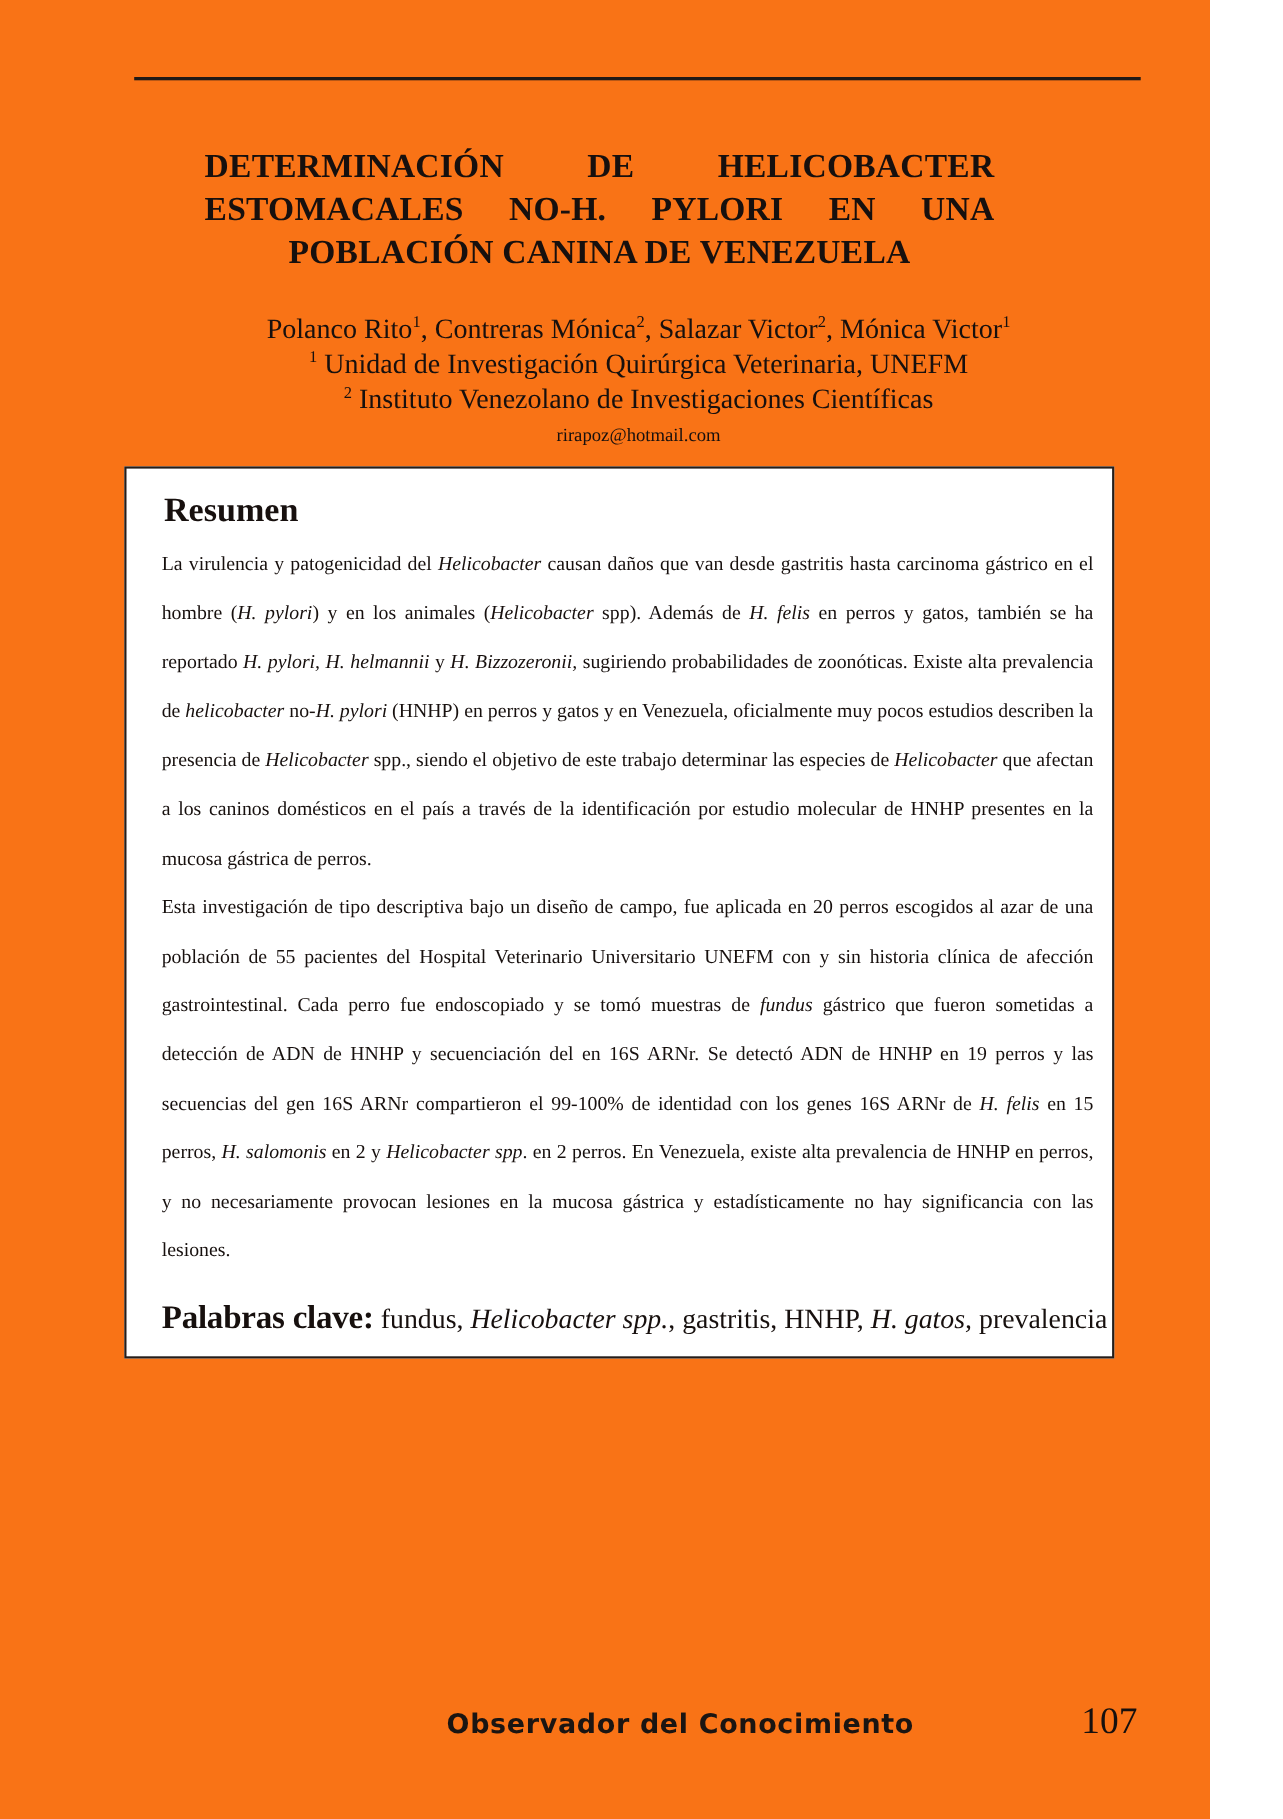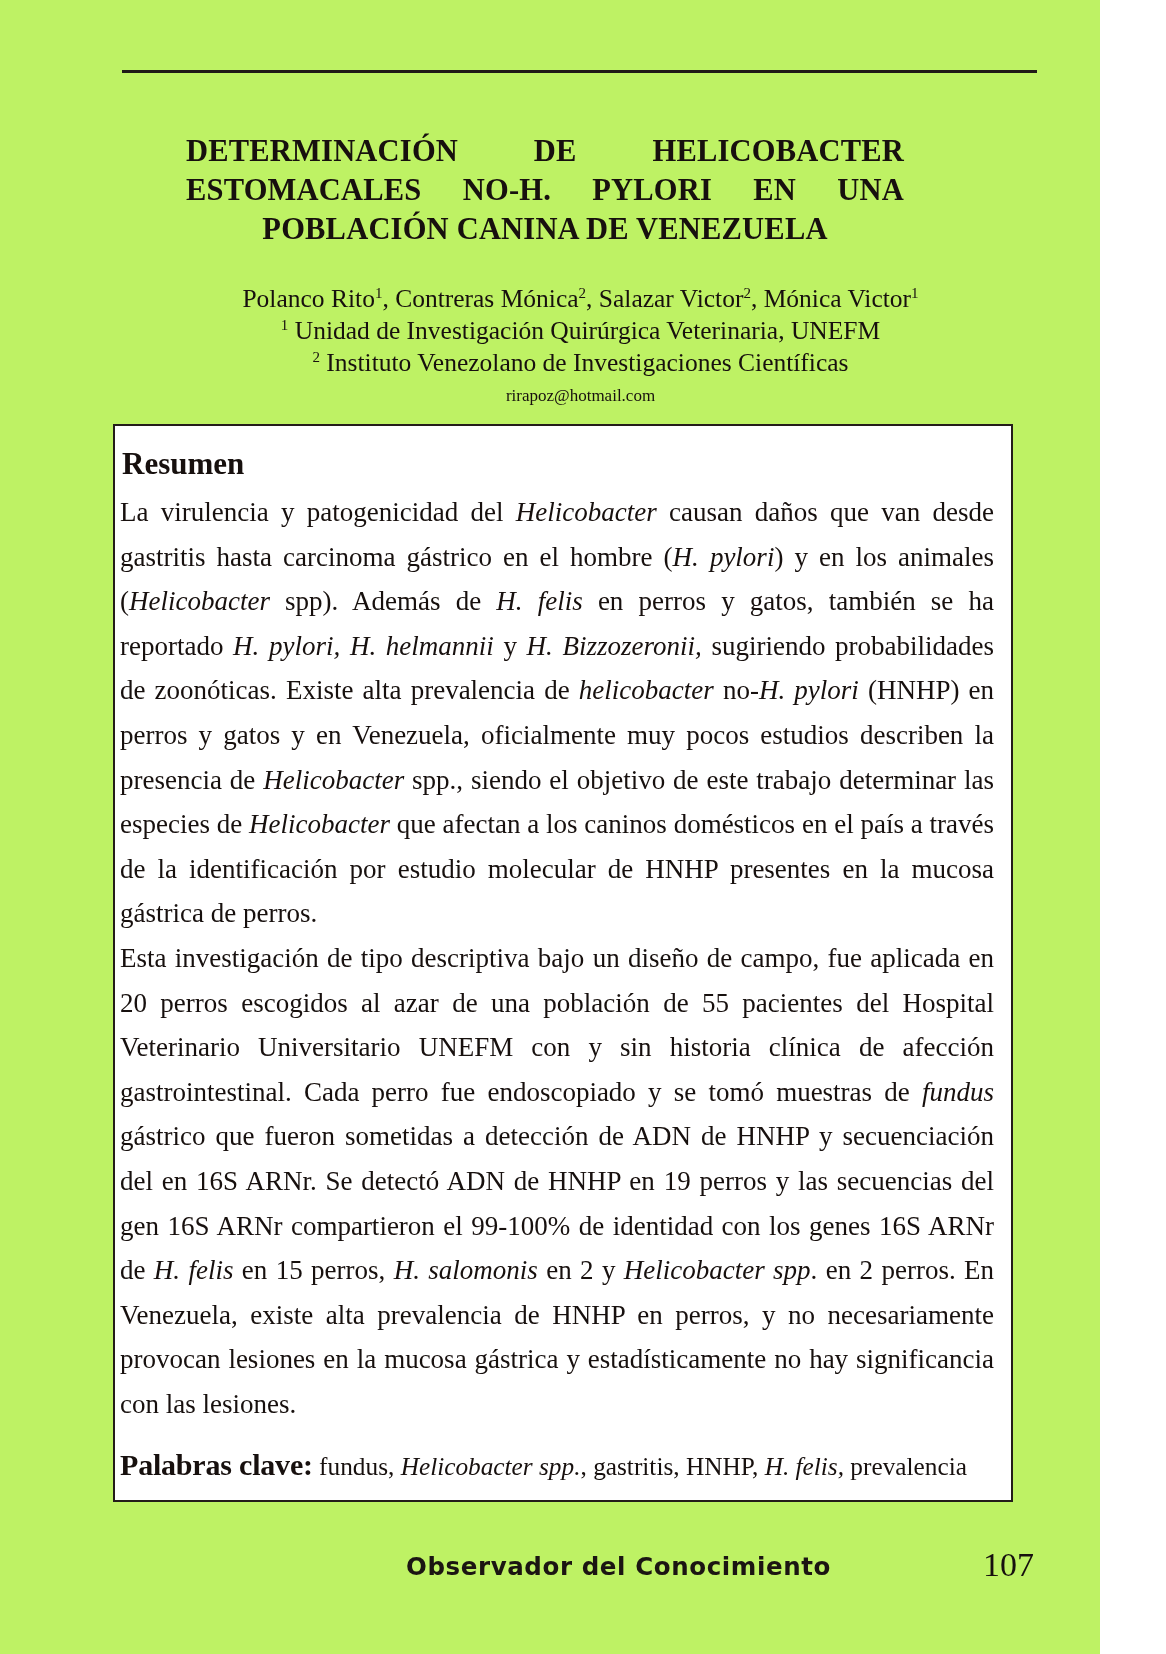--- a/index.html
+++ b/index.html
@@ -4,21 +4,21 @@
 <style>
   html, body {
     margin: 0;
     padding: 0;
     background: #ffffff;
   }
   .page {
     position: relative;
     width: 1100px;
     height: 1654px;
-    background: #bef264;
+    background: #f97316;
     font-family: "Liberation Serif", "DejaVu Serif", serif;
     color: #1a1512;
     overflow: hidden;
     box-sizing: border-box;
   }
 
   
   .top-rule {
     position: absolute;
     left: 122px;
@@ -72,32 +72,32 @@
   }
 
   
   .abstract-box {
     position: absolute;
     left: 113px;
     top: 424px;
     width: 900px;
     border: 2.5px solid #241d1a;
     box-sizing: border-box;
-    padding: 18px 17px 14px 5px;
+    padding: 18px 17px 14px 32px;
     background: #ffffff;
   }
   .abstract-heading {
     font-size: 31px;
     font-weight: bold;
     line-height: 40px;
     margin: 0 0 6px 2px;
     color: #17100e;
   }
   .abstract-p {
-    font-size: 27px;
+    font-size: 18px;
     line-height: 44.6px;
     text-align: justify;
     margin: 0;
     color: #17100e;
     hyphens: none;
   }
   .abstract-p.p1 { text-align-last: left; }
   .abstract-p.p2 { text-align-last: left; }
   .abstract-p i { font-style: italic; }
 
@@ -162,21 +162,21 @@
     <div class="email-line">rirapoz@hotmail.com</div>
   </div>
 
   <div class="abstract-box">
     <div class="abstract-heading">Resumen</div>
 
     <p class="abstract-p p1"><span>La virulencia y patogenicidad del </span><i>Helicobacter</i><span> causan daños que van desde gastritis hasta carcinoma gástrico en el hombre  (</span><i>H. pylori</i><span>)  y en  los animales (</span><i>Helicobacter</i><span> spp). Además de </span><i>H. felis</i><span> en perros y gatos, también se ha reportado </span><i>H. pylori, H. helmannii</i><span>  y </span><i>H. Bizzozeronii,</i><span> sugiriendo probabilidades de  zoonóticas. Existe alta prevalencia de </span><i>helicobacter</i><span>  no-</span><i>H. pylori</i><span> (HNHP) en perros y gatos y en Venezuela, oficialmente muy pocos estudios describen la presencia de </span><i>Helicobacter</i><span> spp., siendo el objetivo de este trabajo determinar las especies de </span><i>Helicobacter</i><span> que afectan a los caninos domésticos en el país a través de la identificación por estudio molecular de HNHP presentes en la mucosa gástrica de perros.</span></p>
 
     <p class="abstract-p p2"><span>Esta investigación de tipo descriptiva bajo un diseño de campo, fue aplicada en  20 perros escogidos al azar de una población de 55 pacientes del Hospital Veterinario Universitario UNEFM con y sin historia clínica de afección gastrointestinal. Cada perro fue endoscopiado y se tomó muestras de </span><i>fundus</i><span> gástrico que fueron sometidas a detección de ADN de HNHP y secuenciación del en 16S ARNr. Se  detectó ADN de HNHP  en 19 perros  y las secuencias del gen 16S ARNr compartieron el 99-100% de identidad con los genes 16S ARNr de </span><i>H. felis</i><span> en 15 perros, </span><i>H. salomonis</i><span> en 2 y </span><i>Helicobacter spp</i><span>. en 2 perros. En Venezuela, existe alta prevalencia de HNHP en  perros, y no necesariamente provocan lesiones en la mucosa gástrica y estadísticamente no hay significancia con las lesiones.</span></p>
 
-    <div class="keywords"><span class="kw-label">Palabras clave:</span><span> fundus, </span><i>Helicobacter spp.</i><span>, gastritis, HNHP, </span><i>H. felis,</i><span> prevalencia</span></div>
+    <div class="keywords"><span class="kw-label">Palabras clave:</span><span> fundus, </span><i>Helicobacter spp.</i><span>, gastritis, HNHP, </span><i>H. gatos,</i><span> prevalencia</span></div>
   </div>
 
   <div class="footer">
     <div class="footer-title">Observador del Conocimiento</div>
     <div class="footer-page">107</div>
   </div>
 
 </div>
 
 </body></html>

